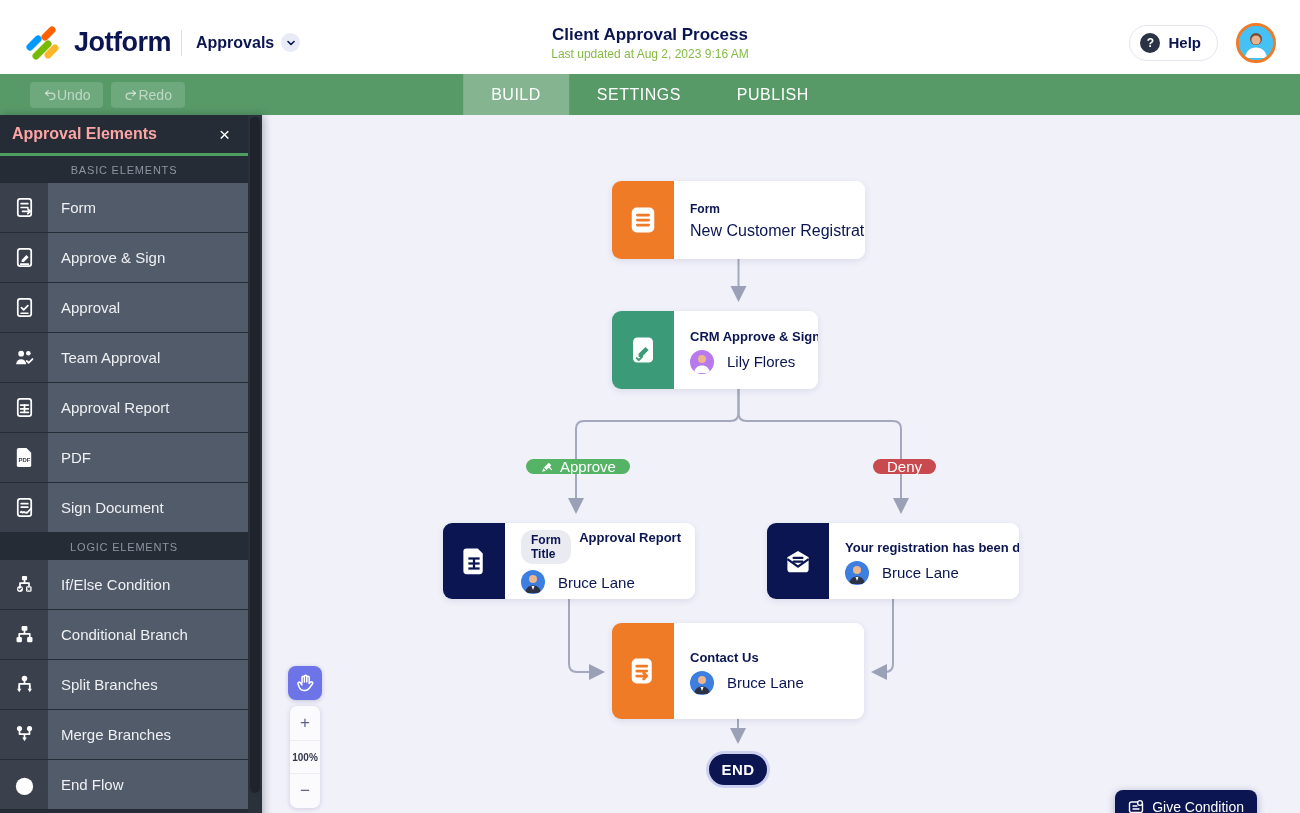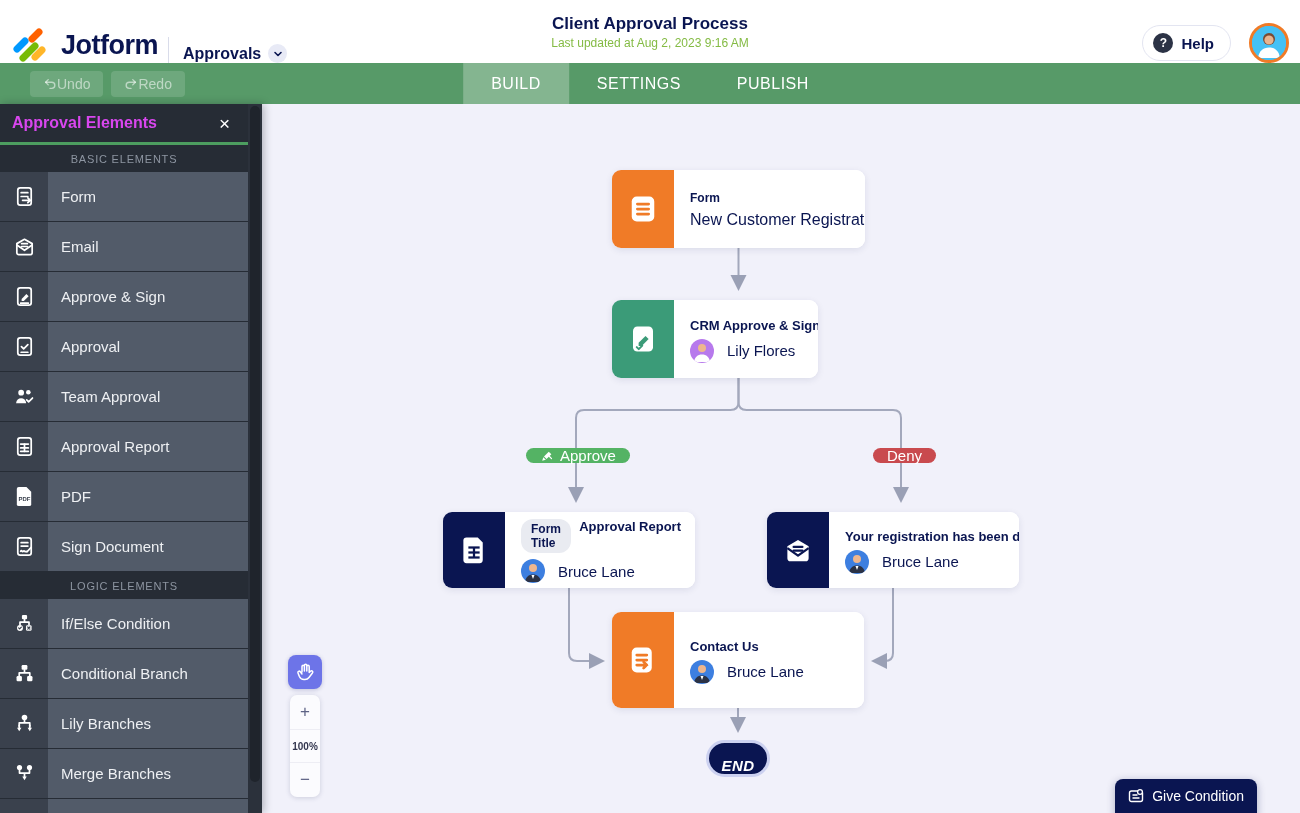--- a/index.html
+++ b/index.html
@@ -1,19 +1,19 @@
 <!DOCTYPE html>
 <html style="--navy: #0a1551; --orange: #f07b27; --toolbar_green: #579a68; --crm_green: #3b9b78; --approve_green: #54b364; --deny_red: #c94a4e; --canvas_bg: #f1f1fa; --hand_blue: #6d74e8; --connector_gray: #a3a8bc;"><head>
 <meta charset="utf-8">
 <style>
   * { margin:0; padding:0; box-sizing:border-box; }
   html,body { width:1300px; height:813px; overflow:hidden; font-family:"Liberation Sans", sans-serif; background:#fff; }
 
   
-  .app-header { position:relative; height:63px; background:#fff; display:flex; align-items:flex-end; padding:0 11px; }
+  .app-header { position:relative; height:63px; background:#fff; display:flex; align-items:center; padding:0 24px;margin-top:11px; }
   .logo-wrap { display:flex; align-items:center; gap:14px; }
   .logo-mark { width:36px; height:36px; }
   .logo-text { font-size:27px; font-weight:800; color:var(--navy); letter-spacing:-0.5px; }
   .hdr-divider { width:1px; height:26px; background:#d9dcea; margin:0 14px 0 10px; }
   .product-switch { display:flex; align-items:center; gap:7px; cursor:pointer; }
   .product-label { font-size:16px; font-weight:700; color:var(--navy); }
   .chev-circle { width:19px; height:19px; border-radius:50%; background:#e8eaf6; display:flex; align-items:center; justify-content:center; }
   .chev-circle svg { width:10px; height:10px; }
   .hdr-center { position:absolute; left:50%; top:50%; transform:translate(-50%,-50%); text-align:center; }
   .flow-title { font-size:17px; font-weight:700; color:var(--navy); }
@@ -33,21 +33,21 @@
   .tab { display:flex; align-items:center; padding:0 28px; color:#fff; font-size:16px; letter-spacing:0.5px; cursor:pointer; }
   .tab.active { background:rgba(255,255,255,0.27); }
 
   
   .body-row { display:flex; height:709px; }
 
   
   .sidebar { position:relative; width:262px; background:#262c35; flex:none; z-index:5; box-shadow:2px 0 8px rgba(10,15,30,0.28); }
   .sb-content { width:248px; }
   .sb-header { height:38px; display:flex; align-items:center; justify-content:space-between; padding:0 12px; }
-  .sb-title { color:#d946ef; font-size:16px; font-weight:700; }
+  .sb-title { color:#fca5a5; font-size:16px; font-weight:700; }
   .sb-close { background:none; border:none; color:#fff; font-size:19px; line-height:1; cursor:pointer; padding:2px 6px; }
   .sb-greenline { height:3px; background:#4d9e60; width:262px; margin-left:-0px; }
   .section-band { height:27px; display:flex; align-items:center; justify-content:center; color:#8d95a1; font-size:11px; letter-spacing:0.8px; }
   .el-row { display:flex; height:49px; margin-bottom:1px; cursor:grab; }
   .el-icon { width:48px; flex:none; background:#3a414d; display:flex; align-items:center; justify-content:center; }
   .el-icon svg { width:23px; height:23px; }
   .el-label { flex:1; background:#525b69; display:flex; align-items:center; padding-left:13px; color:#eef0f3; font-size:15px; }
   .sb-scroll { position:absolute; top:0; right:0; width:14px; height:100%; background:#2b313b; }
   .sb-thumb { position:absolute; top:2px; left:2px; width:10px; height:676px; border-radius:6px; background:#1f242c; }
 
@@ -66,21 +66,21 @@
   .form-title-pill { background:#e9ebf1; border-radius:12px; padding:3px 10px; font-size:12px; font-weight:700; color:var(--navy); }
   .assignee { display:flex; align-items:center; gap:13px; }
   .assignee-avatar { width:24px; height:24px; border-radius:50%; overflow:hidden; flex:none; }
   .assignee-name { font-size:15px; color:var(--navy); }
 
   .branch-badge { position:absolute; height:15px; border-radius:14px; display:flex; align-items:center; gap:6px; padding:0 14px; color:#fff; font-size:15px; cursor:pointer; }
   .branch-badge svg { width:14px; height:14px; }
   .badge-approve { background:var(--approve_green); }
   .badge-deny { background:var(--deny_red); }
 
-  .end-pill { position:absolute; width:64px; height:37px; background:var(--navy); border:3px solid #ccd1f0; border-radius:20px; color:#fff; font-size:15px; font-weight:700; display:flex; align-items:flex-end; justify-content:center; letter-spacing:0.5px;font-style:italic; }
+  .end-pill { position:absolute; width:64px; height:37px; background:var(--navy); border:3px solid #ccd1f0; border-radius:20px; color:#fff; font-size:15px; font-weight:700; display:flex; align-items:center; justify-content:center; letter-spacing:0.5px; }
 
   .hand-btn { position:absolute; left:26px; top:551px; width:34px; height:34px; border-radius:8px; background:var(--hand_blue); border:none; display:flex; align-items:center; justify-content:center; cursor:pointer; box-shadow:0 1px 4px rgba(40,45,120,0.25); }
   .hand-btn svg { width:20px; height:20px; }
   .zoom-ctrl { position:absolute; left:28px; top:591px; width:30px; border-radius:7px; background:#fbfbfe; box-shadow:0 1px 5px rgba(40,45,90,0.18); display:flex; flex-direction:column; align-items:stretch; overflow:hidden; }
   .zoom-btn { height:34px; background:none; border:none; color:#5d6285; font-size:17px; cursor:pointer; display:flex; align-items:center; justify-content:center; }
   .zoom-level { height:34px; display:flex; align-items:center; justify-content:center; font-size:10px; font-weight:700; color:#33364f; border-top:1px solid #ededf4; border-bottom:1px solid #ededf4; }
 
   .feedback-btn { position:absolute; right:43px; bottom:-8px; background:var(--navy); color:#fff; border:none; border-radius:8px; display:flex; align-items:center; gap:8px; padding:9px 13px 17px 13px; font-size:14px; font-family:"Liberation Sans",sans-serif; cursor:pointer; box-shadow:0 2px 8px rgba(10,20,80,0.3); }
   .feedback-btn svg { width:16px; height:16px; }
 </style>
@@ -171,30 +171,20 @@
               <line x1="8.5" y1="8" x2="15.5" y2="8" stroke="#fff" stroke-width="1.8" fill="none" stroke-linecap="round" stroke-linejoin="round"></line>
               <line x1="8.5" y1="12" x2="15.5" y2="12" stroke="#fff" stroke-width="1.8" fill="none" stroke-linecap="round" stroke-linejoin="round"></line>
               <path d="M10 16 h8 m-2.5-2.5 L18 16 l-2.5 2.5" stroke="#fff" stroke-width="1.8" fill="none" stroke-linecap="round" stroke-linejoin="round"></path>
             </svg>
           </div>
           <div class="el-label">Form</div>
         </div>
         <div class="el-row">
           <div class="el-icon">
             <svg viewBox="0 0 24 24">
-              <path d="M4 9 L12 4.5 L20 9 v9.5 a2 2 0 0 1 -2 2 H6 a2 2 0 0 1 -2 -2 z" stroke="#fff" stroke-width="1.8" fill="none" stroke-linecap="round" stroke-linejoin="round"></path>
-              <path d="M4 10.5 L12 16 L20 10.5" stroke="#fff" stroke-width="1.8" fill="none" stroke-linecap="round" stroke-linejoin="round"></path>
-              <path d="M9 9 h6 M9 12 h6" stroke="#fff" stroke-width="1.8" fill="none" stroke-linecap="round" stroke-linejoin="round"></path>
-            </svg>
-          </div>
-          <div class="el-label">Email</div>
-        </div>
-        <div class="el-row">
-          <div class="el-icon">
-            <svg viewBox="0 0 24 24">
               <rect x="5" y="3" width="14" height="18" rx="2.5" stroke="#fff" stroke-width="1.8" fill="none" stroke-linecap="round" stroke-linejoin="round"></rect>
               <path d="M9 14.5 L14 9.5 L16.3 11.8 L11.3 16.8 H9 Z" fill="#fff" stroke="none"></path>
               <path d="M8 19 h8" stroke="#fff" stroke-width="1.8" fill="none" stroke-linecap="round" stroke-linejoin="round"></path>
             </svg>
           </div>
           <div class="el-label">Approve &amp; Sign</div>
         </div>
         <div class="el-row">
           <div class="el-icon">
             <svg viewBox="0 0 24 24">
@@ -277,21 +267,21 @@
         <div class="el-row">
           <div class="el-icon">
             <svg viewBox="0 0 24 24">
               <circle cx="12" cy="5.8" r="2.9" fill="#fff"></circle>
               <path d="M12 8.7 v2.6 M6.5 14.5 v-3.2 h11 v3.2" stroke="#fff" stroke-width="1.8" fill="none" stroke-linecap="round" stroke-linejoin="round"></path>
               <path d="M6.5 14 v3.2 M17.5 14 v3.2" stroke="#fff" stroke-width="1.8" fill="none" stroke-linecap="round" stroke-linejoin="round"></path>
               <path d="M4.2 16.5 L6.5 20 L8.8 16.5 Z" fill="#fff" stroke="none"></path>
               <path d="M15.2 16.5 L17.5 20 L19.8 16.5 Z" fill="#fff" stroke="none"></path>
             </svg>
           </div>
-          <div class="el-label">Lily Branches</div>
+          <div class="el-label">Split Branches</div>
         </div>
         <div class="el-row">
           <div class="el-icon">
             <svg viewBox="0 0 24 24">
               <circle cx="6.8" cy="5.8" r="2.7" fill="#fff"></circle>
               <circle cx="17.2" cy="5.8" r="2.7" fill="#fff"></circle>
               <path d="M6.8 8.5 v3 h10.4 v-3 M12 11.5 v4" stroke="#fff" stroke-width="1.8" fill="none" stroke-linecap="round" stroke-linejoin="round"></path>
               <path d="M9.7 15 L12 19 L14.3 15 Z" fill="#fff" stroke="none"></path>
             </svg>
           </div>

